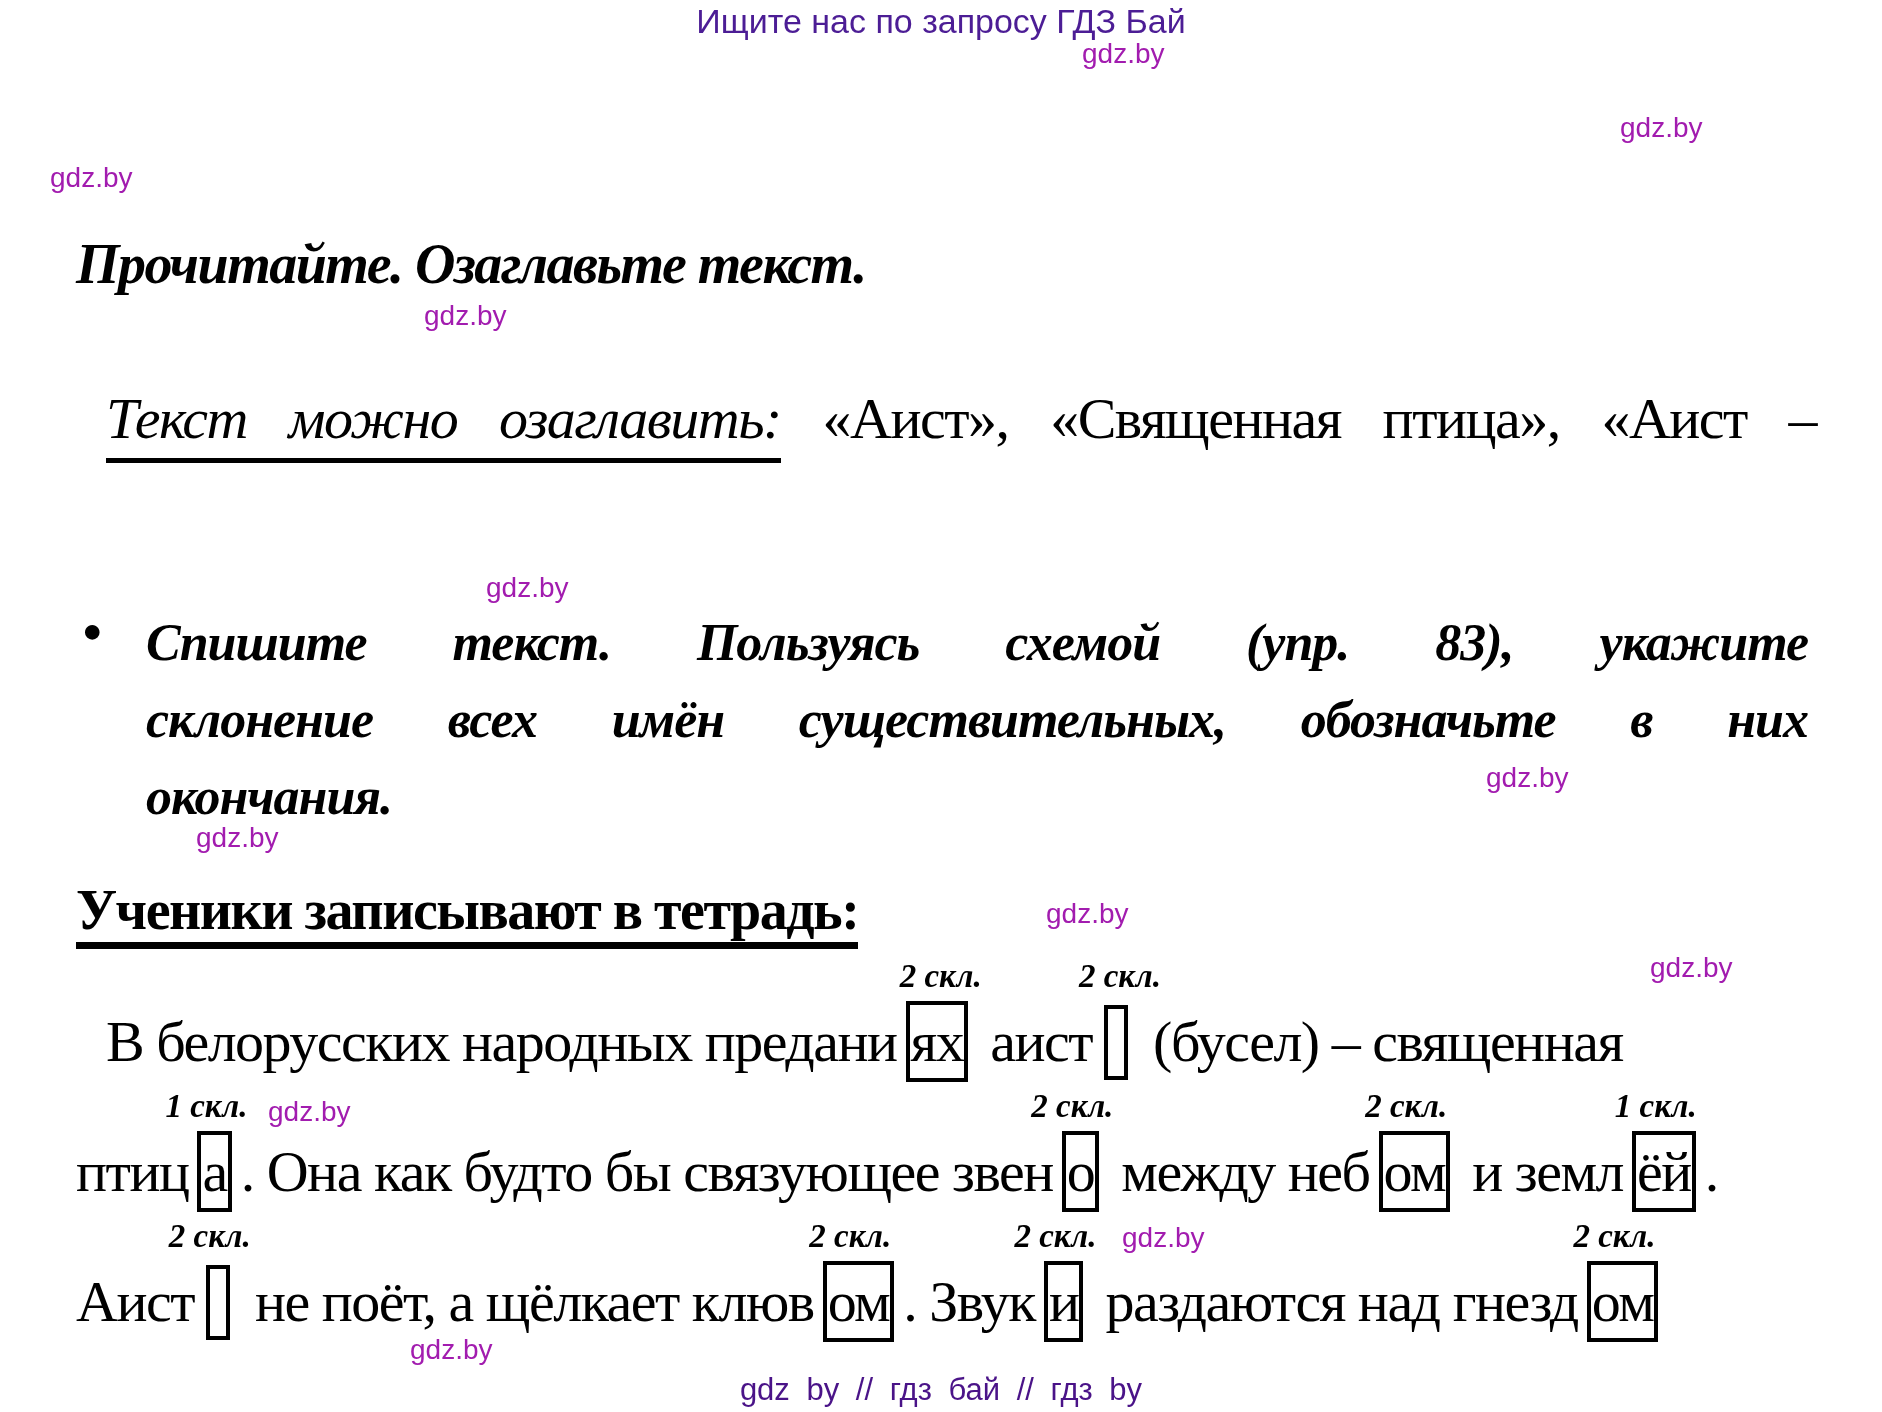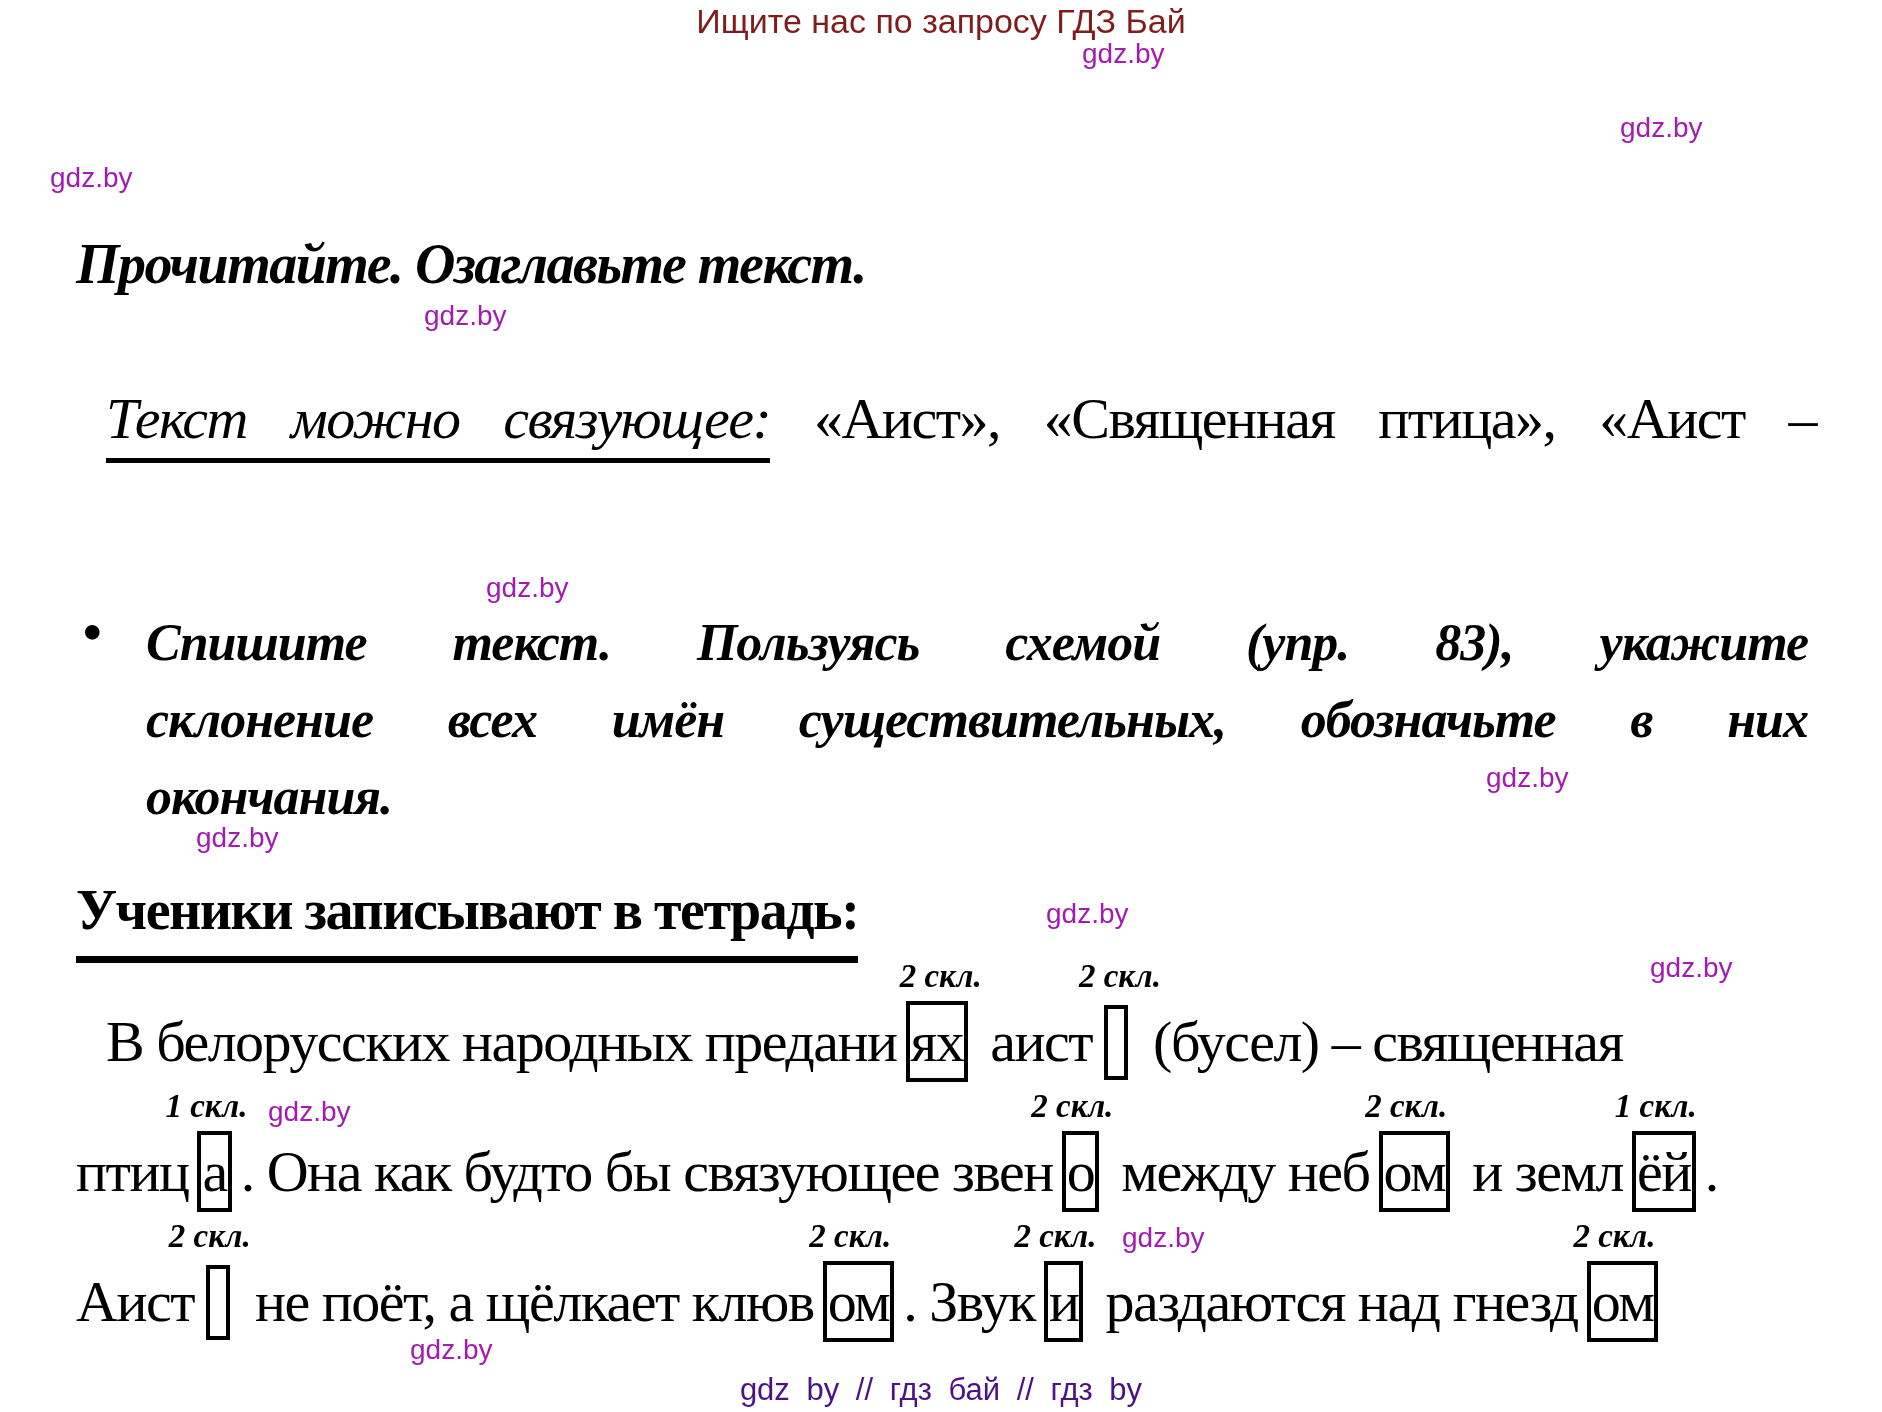--- a/index.html
+++ b/index.html
@@ -3,21 +3,21 @@
 <meta charset="utf-8">
 <style>
   html,body{margin:0;padding:0;background:#e8e8e8;}
   .page{
     position:relative; width:1882px; height:1412px; background:#ffffff;
     font-family:"Liberation Serif", serif; color:#000; overflow:hidden;
   }
   
   .promo{
     position:absolute; left:0; right:0; top:2px; text-align:center;
-    font-family:"Liberation Sans", sans-serif; font-size:34px; color:#7f1d1d;
+    font-family:"Liberation Sans", sans-serif; font-size:34px; color:#4c1d95;
   }
   .wm{
     position:absolute; font-family:"Liberation Sans", sans-serif;
     font-size:28px; color:#a21caf; white-space:nowrap;
   }
   .footer{
     position:absolute; left:0; right:0; top:1372px; text-align:center;
     font-family:"Liberation Sans", sans-serif; font-size:31px; color:#4a1388;
     word-spacing:8px;
   }
@@ -44,21 +44,21 @@
   }
   .instr2{
     position:absolute; left:146px; top:604px; width:1662px;
     font-size:52px; font-weight:bold; font-style:italic; letter-spacing:-1px;
     line-height:77px;
   }
   .instr2 .just{ text-align:justify; text-align-last:justify; }
   .sol-heading{
     position:absolute; left:76px; top:878px;
     font-size:56px; font-weight:bold; letter-spacing:-1.5px; white-space:nowrap;
-    border-bottom:7px solid #000; padding-bottom:14px; display:inline-block;
+    border-bottom:7px solid #000; padding-bottom:0px; display:inline-block;
   }
   
   .line{
     position:absolute; left:76px; white-space:nowrap;
     font-size:58px; letter-spacing:-1.5px;
   }
   .line.indent{ text-indent:30px; }
   .lineA{ top:1008px; }
   .lineB{ top:1138px; }
   .lineC{ top:1268px; }
@@ -93,21 +93,21 @@
   <span class="wm" style="left:1046px; top:898px;">gdz.by</span>
   <span class="wm" style="left:1650px; top:952px;">gdz.by</span>
   <span class="wm" style="left:268px;  top:1096px;">gdz.by</span>
   <span class="wm" style="left:1122px; top:1222px;">gdz.by</span>
   <span class="wm" style="left:410px;  top:1334px;">gdz.by</span>
 
 
   <div class="instr1">Прочитайте. Озаглавьте текст.</div>
 
   <div class="para">
-    <div class="l1"><span class="lead">Текст можно связующее:</span><span> «Аист», «Священная птица», «Аист –</span></div>
+    <div class="l1"><span class="lead">Текст можно озаглавить:</span><span> «Аист», «Священная птица», «Аист –</span></div>
   </div>
 
   <div class="bullet">●</div>
   <div class="instr2">
     <div class="just">Спишите текст. Пользуясь схемой (упр. 83), укажите</div>
     <div class="just">склонение всех имён существительных, обозначьте в них</div>
     <div>окончания.</div>
   </div>
 
   <div class="sol-heading">Ученики записывают в тетрадь:</div>

